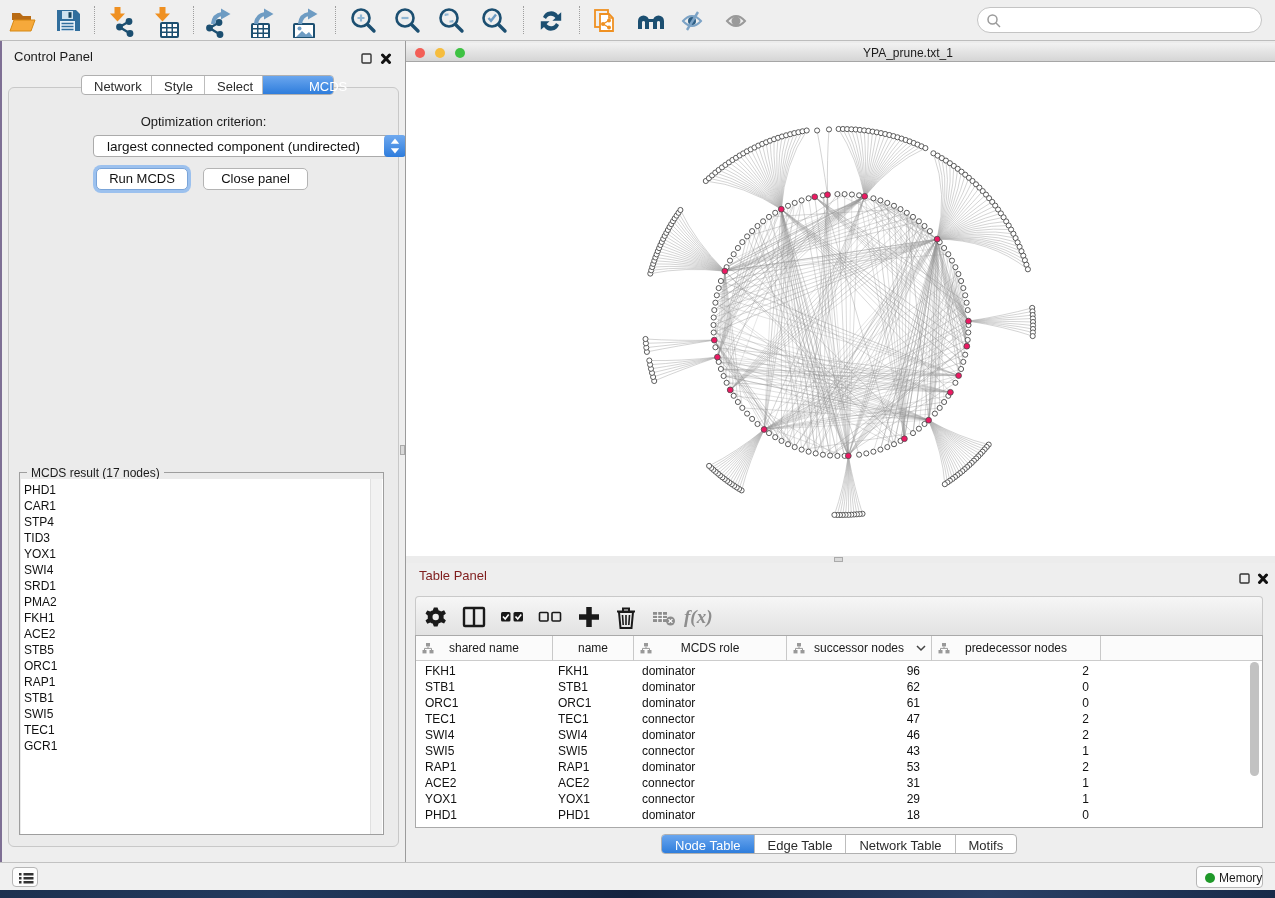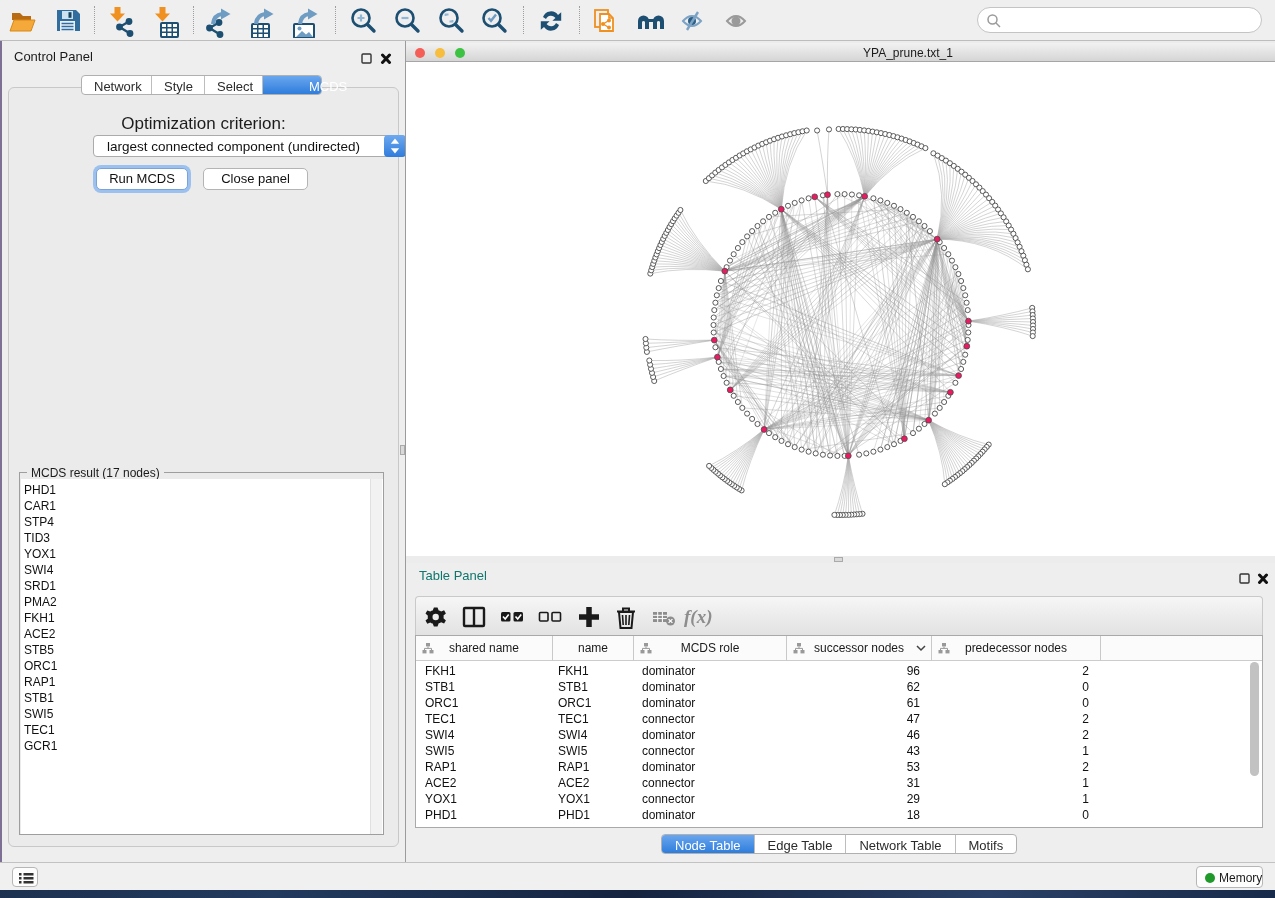--- a/index.html
+++ b/index.html
@@ -22,21 +22,21 @@
   #cpanel { left:2px; top:41px; width:403px; height:821px; background:#eeeeee; }
   #cpanel-title { position:absolute; left:12px; top:8px; font-size:13px; color:#1a1a1a; }
   .winbtns { position:absolute; top:9px; }
   #tabs { position:absolute; left:79px; top:34px; height:20px; display:flex;
     border:1px solid #b0b0b0; border-radius:4px; background:#fff; font-size:13px; }
   #tabs .tab { padding:2px 12px 0 12px; line-height:17px; color:#2b2b2b; border-right:1px solid #bdbdbd; text-align:center;}
   #tabs .tab:last-child { border-right:none; }
   #tabs .sel { background:linear-gradient(#6aa6ee,#2e7ddc); color:#fff; border-radius:0 3px 3px 0; }
   #innerpane { position:absolute; left:6px; top:46px; width:391px; height:760px;
     background:#ebebeb; border:1px solid #c8c8c8; border-radius:6px; }
-  #optlabel { position:absolute; left:0; top:73px; width:100%; text-align:center; font-size:17px; color:#1c1c1c; }
+  #optlabel { position:absolute; left:0; top:73px; width:100%; text-align:center; font-size:13px; color:#1c1c1c; }
   #combo { position:absolute; left:43px; top:94px; width:313px; height:22px; background:#fff;
     border:1px solid #ababab; border-radius:4px; font-size:13.5px; color:#111;margin-left:48px; }
   #combo .ctext { position:absolute; left:13px; top:3px; }
   #combo .cap { position:absolute; right:-1px; top:-1px; width:22px; height:22px; border-radius:4px;
     background:linear-gradient(#6fa9ef,#2e7cdc); }
   #btnrow { position:absolute; left:0; top:127px; width:100%; }
   .aquabtn { position:absolute; height:22px; background:#fff; border:1px solid #b4b4b4; border-radius:5px;
     font-size:13px; color:#111; text-align:center; line-height:20px; }
   #runbtn { left:94px; top:0; width:92px; box-shadow:0 0 0 3px #9cc1ee; border-color:#7aa4d8; }
   #closebtn { left:201px; top:0; width:105px; }
@@ -51,21 +51,21 @@
   
   #netarea { left:406px; top:41px; width:869px; height:522px; background:#ececec; }
   #nettitle { position:absolute; left:0; top:2px; width:869px; height:19px;
     background:linear-gradient(#f2f2f2,#d5d5d5); border-bottom:1px solid #a6a6a6; }
   #nettitle .t { position:absolute; left:0; top:3px; width:1004px; text-align:center; font-size:12px; color:#1a1a1a; }
   .tl { position:absolute; top:5px; width:10px; height:10px; border-radius:50%; }
   #netcanvas { position:absolute; left:0; top:21px; width:869px; height:494px; background:#fff; }
   #hhandle { position:absolute; left:428px; top:516px; width:9px; height:5px; background:#d9d9d9; border:1px solid #aaa; }
   
   #tpanel { left:406px; top:563px; width:869px; height:299px; background:#eeeeee; }
-  #tpanel-title { position:absolute; left:13px; top:5px; font-size:13px; color:#0f766e; }
+  #tpanel-title { position:absolute; left:13px; top:5px; font-size:13px; color:#7f1d1d; }
   #ttoolbar { position:absolute; left:9px; top:33px; width:848px; height:39px;
     background:linear-gradient(#f6f6f6,#e2e2e2); border:1px solid #c9c9c9; border-bottom:none; border-radius:4px 4px 0 0;font-weight:bold; }
   #tblwrap { position:absolute; left:9px; top:72px; width:848px; height:193px; background:#fff; border:1px solid #a9a9a9; }
   #thead { position:absolute; left:0; top:0; width:846px; height:25px; background:#fbfbfb; border-bottom:1px solid #cccccc;
     font-size:12px; color:#1a1a1a; }
   .hcell { position:absolute; top:0; height:25px; border-right:1px solid #c9c9c9; }
   .hlab { position:absolute; top:5px; width:100%; text-align:center; }
   .hicon { position:absolute; left:6px; top:6px; }
   .trow { position:absolute; font-size:12px; color:#111; }
   #tscroll { position:absolute; right:1px; top:26px; width:13px; height:166px; }
@@ -222,21 +222,21 @@
           <rect x="1" y="1" width="9" height="9" fill="none" stroke="#333" stroke-width="1.4" rx="1"></rect>
         </svg></div>
     <div class="winbtns" style="left:378px;"><svg width="12" height="11">
           <path d="M2.5 2 L9.5 9.5 M9.5 2 L2.5 9.5" stroke="#111" stroke-width="3" fill="none" stroke-linecap="round"></path>
         </svg></div>
     <div id="innerpane"></div>
     <div id="tabs">
       <div class="tab" style="width:70px;">Network</div>
       <div class="tab" style="width:53px;">Style</div>
       <div class="tab" style="width:58px;">Select</div>
-      <div class="tab sel" style="width:58px;padding-left:46px;">MCDS</div>
+      <div class="tab sel" style="width:70px;padding-left:46px;">MCDS</div>
     </div>
     <div id="optlabel">Optimization criterion:</div>
     <div id="combo">
       <div class="ctext">largest connected component (undirected)</div>
       <div class="cap"><svg width="22" height="22">
             <path d="M11 3.5 L15.2 8.7 H6.8 z" fill="#fff"></path>
             <path d="M6.8 13.3 H15.2 L11 18.5 z" fill="#fff"></path>
           </svg></div>
     </div>
     <div id="btnrow">

